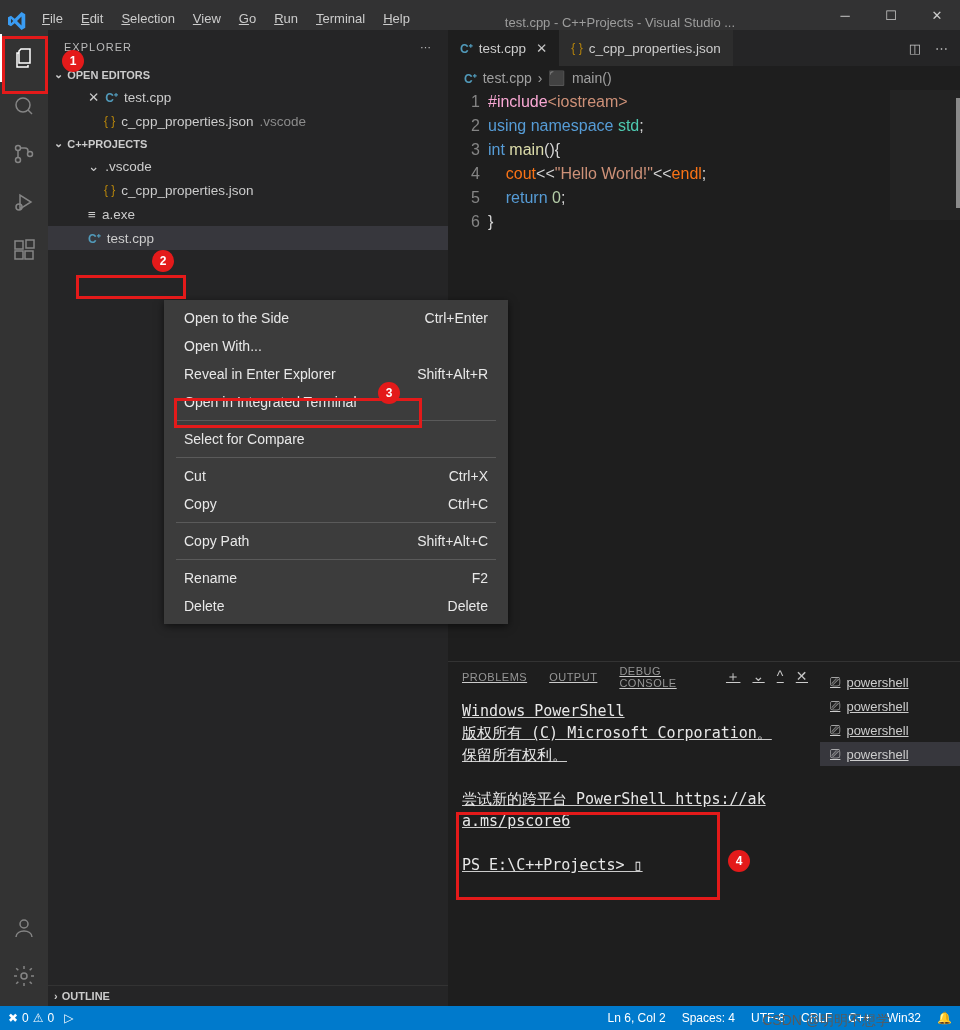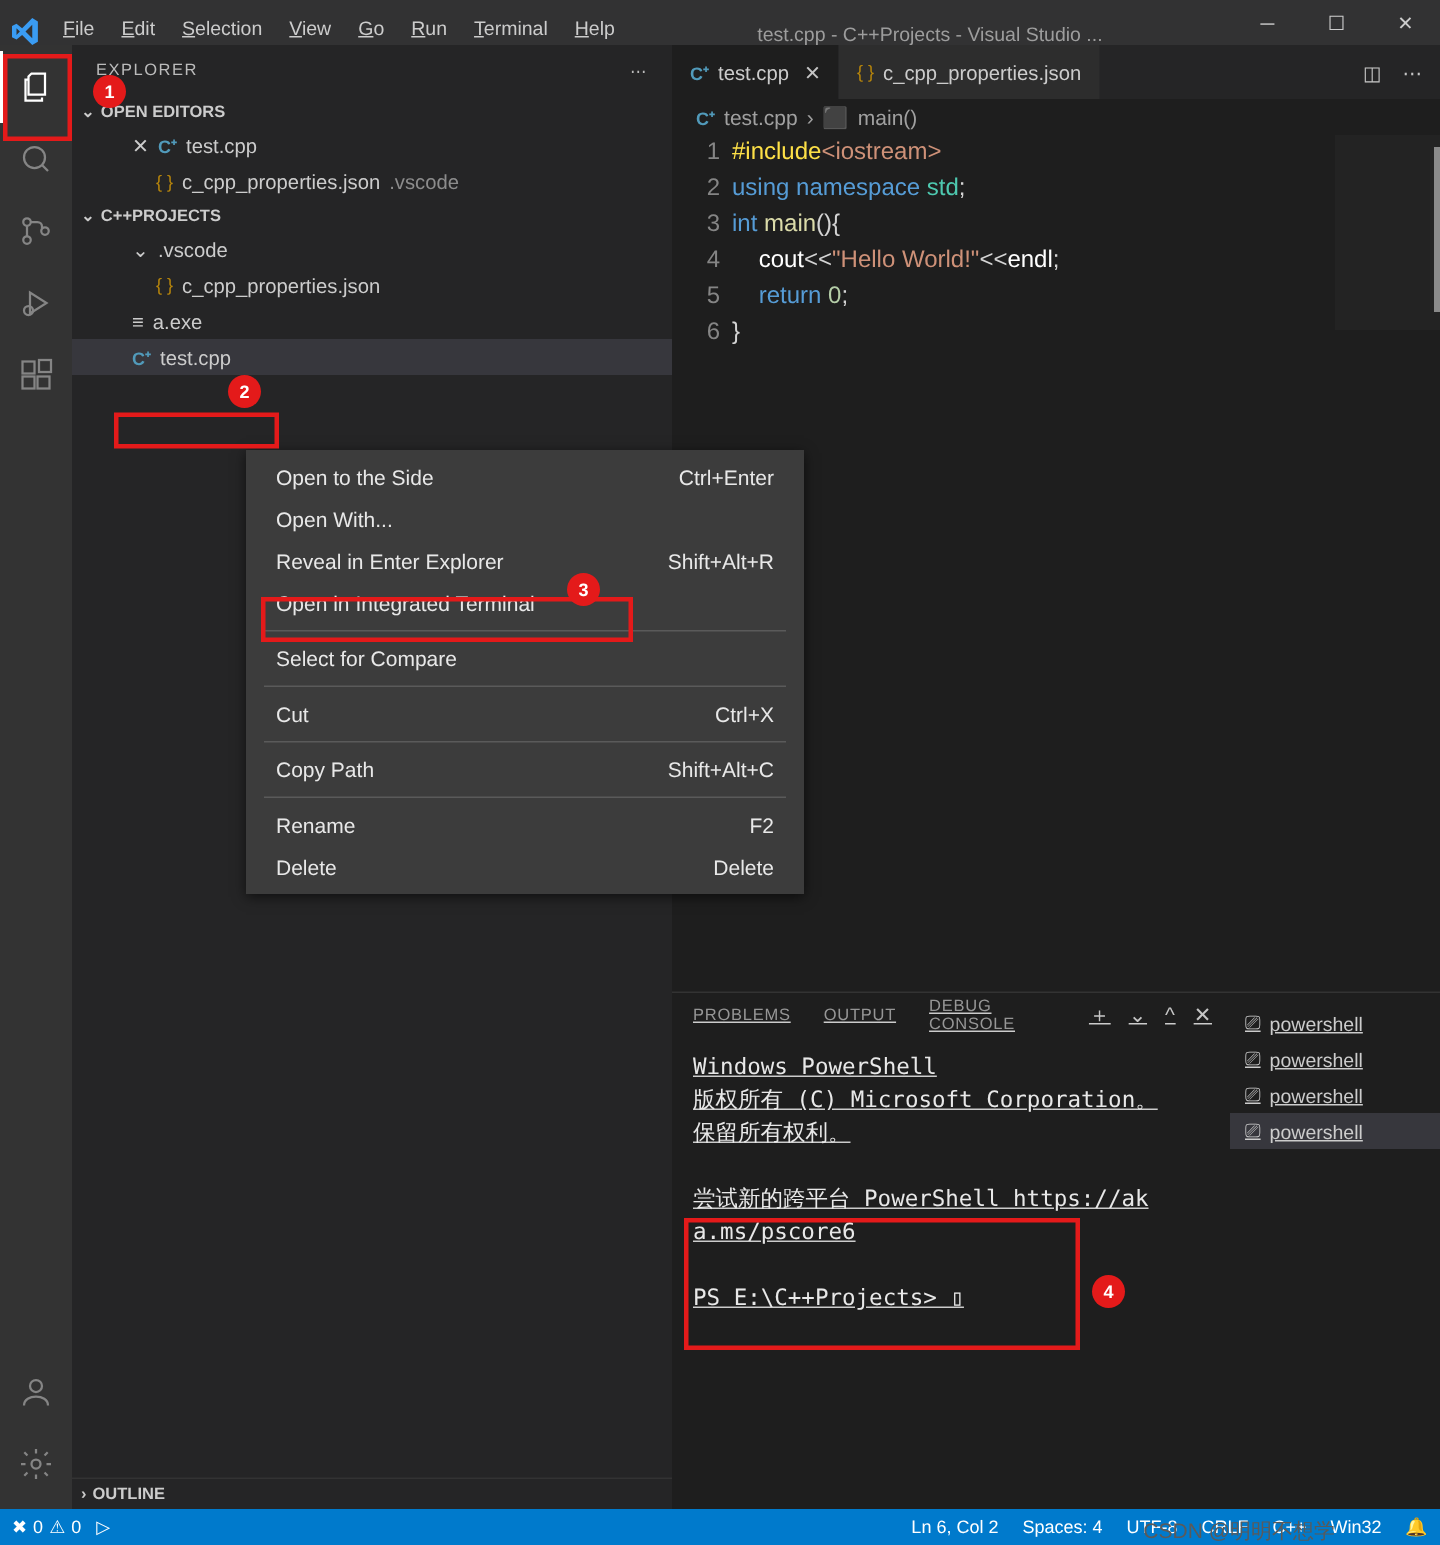--- a/index.html
+++ b/index.html
@@ -30,31 +30,31 @@
 .editor-area { flex: 1; display: flex; flex-direction: column; background: #1e1e1e; }
 .tabs { height: 36px; background: #252526; display: flex; align-items: stretch; }
 .tab { display: flex; align-items: center; gap: 6px; padding: 0 12px; background: #2d2d2d; font-size: 13.5px; }
 .tab.active { background: #1e1e1e; }
 .tab .close { margin-left: 4px; color: #c5c5c5; }
 .tab-actions { margin-left: auto; display: flex; align-items: center; gap: 14px; padding-right: 12px; color: #c5c5c5; }
 .breadcrumb { height: 24px; display: flex; align-items: center; gap: 6px; padding-left: 16px; font-size: 14px; color: #a0a0a0; }
 .code { flex: 1; display: flex; font-family: Consolas, monospace; font-size: 16px; position: relative; }
 .gutter { width: 40px; text-align: right; color: #858585; padding-right: 8px; line-height: 24px; }
 .codelines { line-height: 24px; }
-.tok-pre { color: #fde047; }
+.tok-pre { color: #f9a8d4; }
 .tok-str { color: #ce9178; }
 .tok-kw { color: #569cd6; }
 .tok-type { color: #4ec9b0; }
-.tok-id { color: #ffffff; }
+.tok-id { color: #f97316; }
 .tok-fn { color: #dcdcaa; }
 .tok-num { color: #b5cea8; }
 .tok-p { color: #d4d4d4; }
 .minimap { position: absolute; top: 0; right: 0; width: 70px; height: 130px; background: #232323; }
 .minimap::before { content: ""; position: absolute; right: 0; top: 8px; width: 4px; height: 110px; background: #8a8a8a; }
-.ctxmenu { position: absolute; top: 300px; left: 164px; width: 372px; background: #3c3c3c; color: #e8e8e8; box-shadow: 0 2px 8px rgba(0,0,0,0.6); z-index: 50; font-size: 14px; padding: 4px 0; }
+.ctxmenu { position: absolute; top: 300px; left: 164px; width: 344px; background: #3c3c3c; color: #e8e8e8; box-shadow: 0 2px 8px rgba(0,0,0,0.6); z-index: 50; font-size: 14px; padding: 4px 0; }
 .ctxmenu .item { display: flex; justify-content: space-between; padding: 6px 20px; }
 .ctxmenu hr { border: none; border-top: 1px solid #5a5a5a; margin: 4px 12px; }
 .panel { height: 345px; background: #1e1e1e; border-top: 1px solid #333; display: flex; text-decoration: underline; }
 .panel-main { flex: 1; display: flex; flex-direction: column; }
 .panel-tabs { height: 30px; display: flex; align-items: center; gap: 22px; padding-left: 14px; font-size: 11px; color: #969696; letter-spacing: .5px; }
 .panel-tabs .pt-actions { margin-left: auto; display: flex; gap: 12px; padding-right: 12px; color: #c5c5c5; font-size: 14px; }
 .term-body { flex: 1; padding: 8px 14px; font-family: Consolas, monospace; font-size: 15px; color: #e8e8e8; line-height: 22px; white-space: pre-wrap; }
 .term-list { width: 140px; background: #1e1e1e; padding-top: 8px; }
 .term-list .trm { display: flex; align-items: center; gap: 6px; padding: 4px 10px; font-size: 13px; }
 .term-list .trm.sel { background: #37373d; }
@@ -300,20 +300,24 @@
     <hr>
     <div class="item">
       <span>Select for Compare</span>
       <span></span>
     </div>
     <hr>
     <div class="item">
       <span>Cut</span>
       <span>Ctrl+X</span>
     </div>
+    <div class="item">
+      <span>Copy</span>
+      <span>Ctrl+C</span>
+    </div>
     <hr>
     <div class="item">
       <span>Copy Path</span>
       <span>Shift+Alt+C</span>
     </div>
     <hr>
     <div class="item">
       <span>Rename</span>
       <span>F2</span>
     </div>

